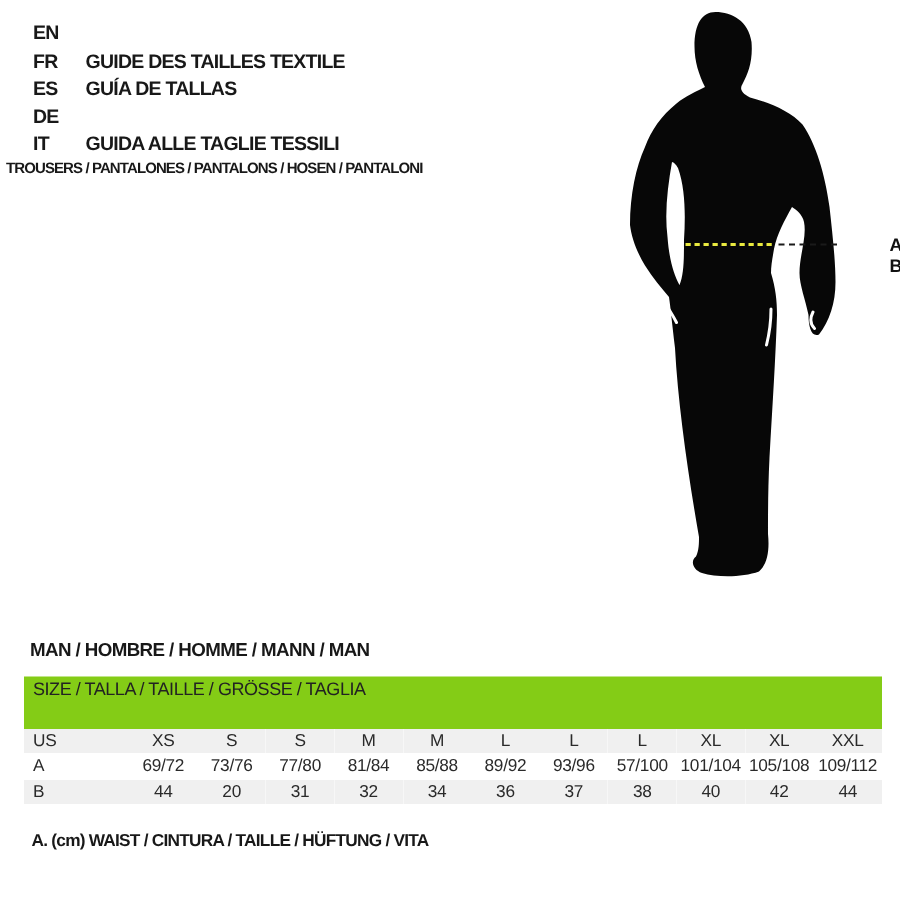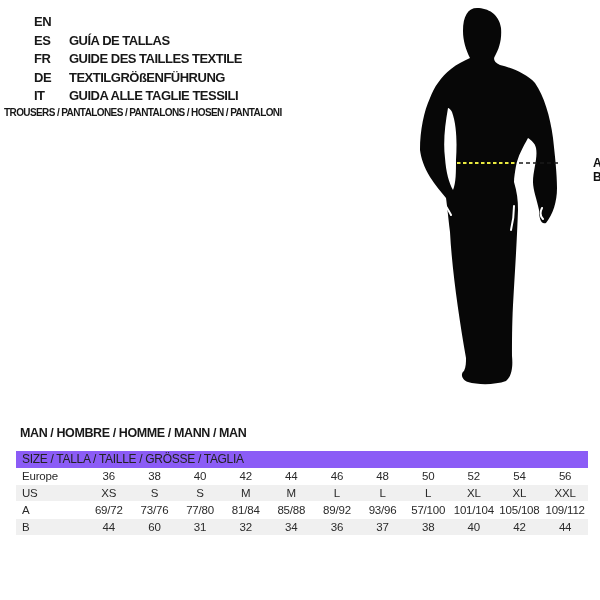--- a/index.html
+++ b/index.html
@@ -4,38 +4,38 @@
 <style>
   html,body { margin:0; padding:0; background:#ffffff; }
   .canvas {
     position:relative; width:600px; height:600px; background:#ffffff;
     font-family:"Liberation Sans", sans-serif; overflow:hidden; color:#181818;
   }
 
   
   .lang-block { position:absolute; left:22px; top:13px; font-weight:bold;
     font-size:13px; line-height:18.5px; letter-spacing:-0.5px; }
-  .lang-row { display:flex;margin-left:12px; }
+  .lang-row { display:flex; }
   .lang-code { flex:0 0 35px; }
 
   .garment-title { position:absolute; left:4px; top:107px; font-weight:bold;
     font-size:10px; letter-spacing:-0.6px; white-space:nowrap; }
 
   
   .figure-svg { position:absolute; left:410px; top:0; }
   .ab-label { position:absolute; left:559px; top:156px; font-size:12px;
     font-weight:bold; letter-spacing:-0.2px; color:#111111;margin-left:34px; }
 
   
   .gender-title { position:absolute; left:20px; top:426px; font-weight:bold;
     font-size:12.5px; letter-spacing:-0.4px; white-space:nowrap;text-align:center; }
 
   
   .size-table-wrap { position:absolute; left:16px; top:451px; width:572px; }
-  .size-table-title { background:#8b5cf6; height:17px; line-height:17px;
+  .size-table-title { background:#84cc16; height:35px; line-height:17px;
     font-size:12px; letter-spacing:-0.3px; padding-left:6px; color:#222222; }
   table.size-table { border-collapse:collapse; width:572px; table-layout:fixed;
     font-size:11.5px; letter-spacing:-0.2px; color:#2a2a2a; }
   table.size-table td { height:16px; padding:0; text-align:center;
     white-space:nowrap; overflow:hidden; }
   table.size-table td.row-label { text-align:left; padding-left:6px; }
   table.size-table tr { border-bottom:1px solid #ffffff; }
   table.size-table tr.alt { background:#f0f0f0;margin-top:16px; }
   col.label-col { width:70px; }
 
@@ -46,30 +46,29 @@
 </head>
 <body>
 
 <div class="canvas">
 
   <div class="lang-block">
     <div class="lang-row">
       <span class="lang-code">EN</span>
     </div>
     <div class="lang-row">
+      <span class="lang-code">FR</span>
+      <span class="lang-label">GUIDE DES TAILLES TEXTILE</span>
+    </div>
+    <div class="lang-row">
       <span class="lang-code">ES</span>
       <span class="lang-label">GUÍA DE TALLAS</span>
     </div>
     <div class="lang-row">
-      <span class="lang-code">FR</span>
-      <span class="lang-label">GUIDE DES TAILLES TEXTILE</span>
-    </div>
-    <div class="lang-row">
       <span class="lang-code">DE</span>
-      <span class="lang-label">TEXTILGRÖßENFÜHRUNG</span>
     </div>
     <div class="lang-row">
       <span class="lang-code">IT</span>
       <span class="lang-label">GUIDA ALLE TAGLIE TESSILI</span>
     </div>
   </div>
 
   <div class="garment-title">TROUSERS / PANTALONES / PANTALONS / HOSEN / PANTALONI</div>
 
   <svg class="figure-svg" width="190" height="410" viewBox="410 0 190 410">
@@ -132,34 +131,20 @@
           <col>
           <col>
           <col>
           <col>
           <col>
           <col>
           <col>
           <col>
       </colgroup>
       <tbody>
-        <tr>
-          <td class="row-label">Europe</td>
-          <td>36</td>
-          <td>38</td>
-          <td>40</td>
-          <td>42</td>
-          <td>44</td>
-          <td>46</td>
-          <td>48</td>
-          <td>50</td>
-          <td>52</td>
-          <td>54</td>
-          <td>56</td>
-        </tr>
         <tr class="alt">
           <td class="row-label">US</td>
           <td>XS</td>
           <td>S</td>
           <td>S</td>
           <td>M</td>
           <td>M</td>
           <td>L</td>
           <td>L</td>
           <td>L</td>
@@ -177,31 +162,32 @@
           <td>89/92</td>
           <td>93/96</td>
           <td>57/100</td>
           <td>101/104</td>
           <td>105/108</td>
           <td>109/112</td>
         </tr>
         <tr class="alt">
           <td class="row-label">B</td>
           <td>44</td>
-          <td>60</td>
+          <td>20</td>
           <td>31</td>
           <td>32</td>
           <td>34</td>
           <td>36</td>
           <td>37</td>
           <td>38</td>
           <td>40</td>
           <td>42</td>
           <td>44</td>
         </tr>
       </tbody>
     </table>
   </div>
 
   <div class="footnotes">
+    <div>A. (cm) WAIST / CINTURA / TAILLE / HÜFTUNG / VITA</div>
   </div>
 
 </div>
 
 </body></html>

